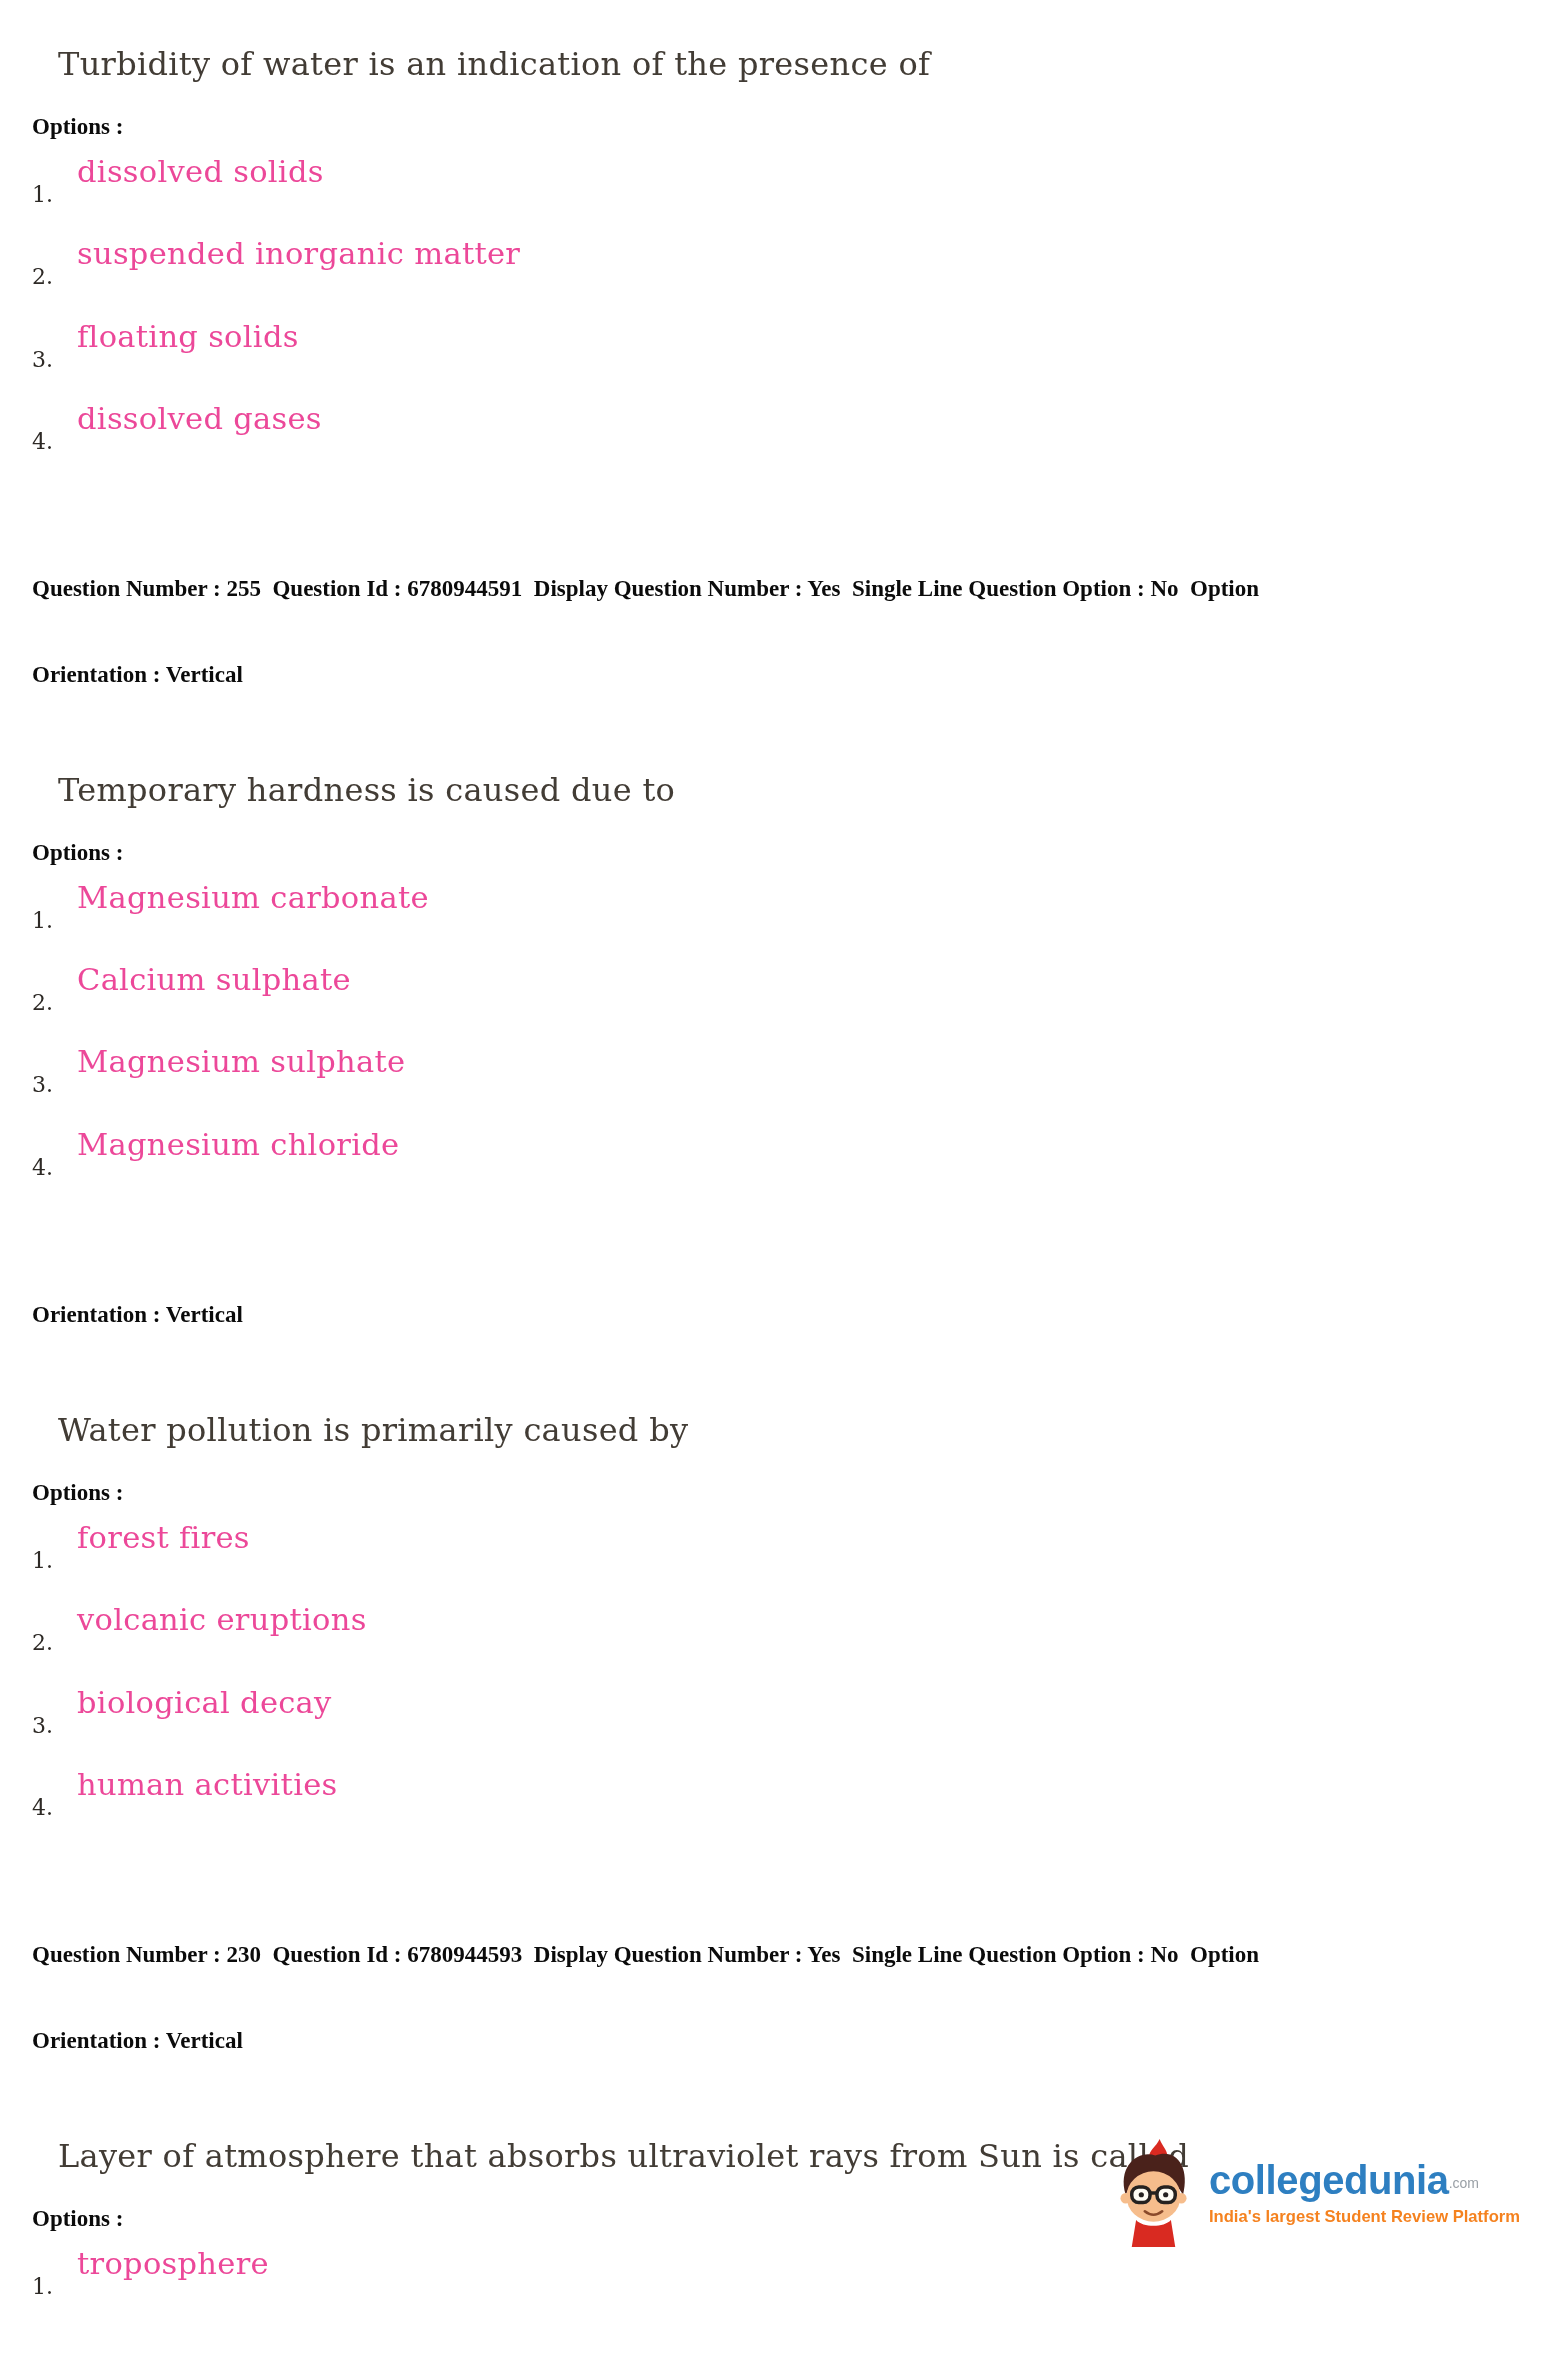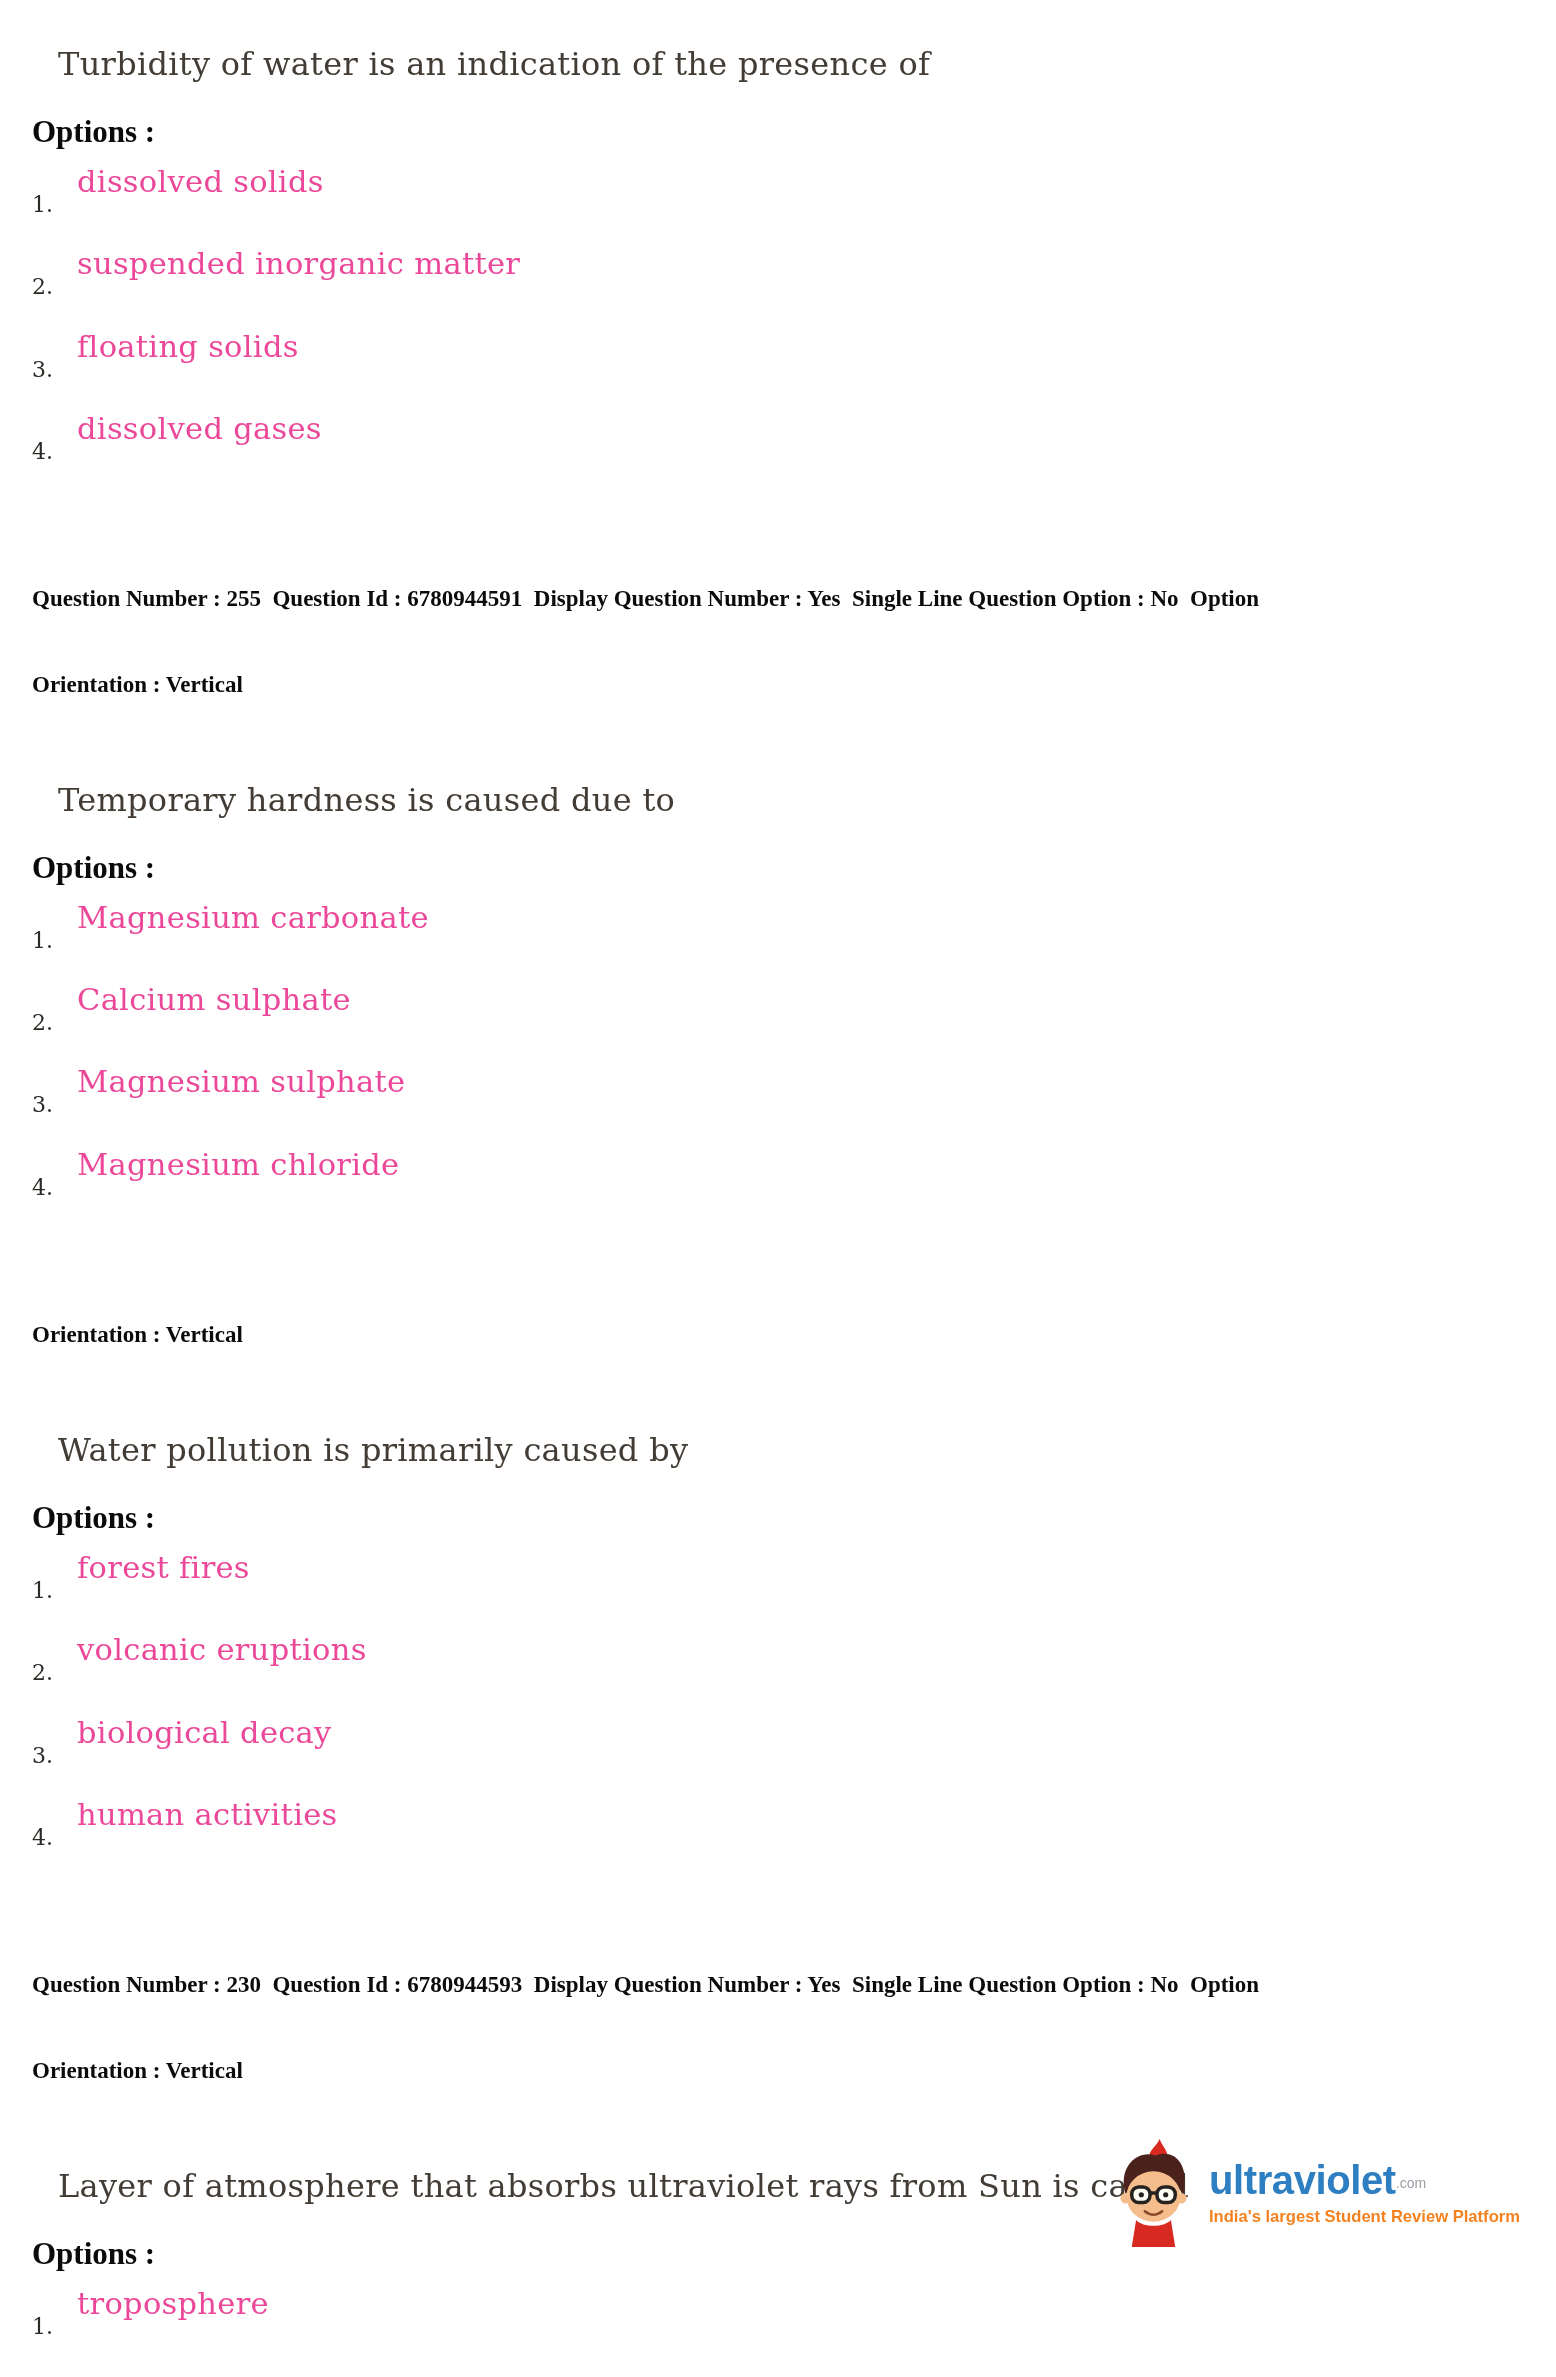--- a/index.html
+++ b/index.html
@@ -28,21 +28,21 @@
   .q-text {
     font-family: "DejaVu Serif", serif;
     font-size: 32px;
     color: #423c35;
     letter-spacing: 0.3px;
     margin: 0 0 31px 26px;
   }
   .options-label {
     font-family: "Liberation Serif", serif;
     font-weight: 700;
-    font-size: 31px;
+    font-size: 23px;
     color: #0b0b0b;
     margin: 0 0 14px 0;
   }
   .option-row {
     display: flex;
     align-items: flex-start;
     margin-bottom: 24.4px;
     min-height: 58px;
   }
   .opt-num {
@@ -200,18 +200,18 @@
 
     <circle cx="36" cy="64" r="3" fill="#26221f"></circle>
     <circle cx="64" cy="64" r="3" fill="#26221f"></circle>
 
     <path d="M40 83 Q50 91 60 83" stroke="#8a4a2b" stroke-width="3" fill="none" stroke-linecap="round"></path>
 
     <path d="M30 93 C38 102 62 102 70 93 L75 124 L25 124 Z" fill="#d92a21"></path>
   </svg>
   <div class="logo-text">
     <div class="brand-line">
-      <span class="brand">ultraviolet</span><span class="tld">.com</span>
+      <span class="brand">collegedunia</span><span class="tld">.com</span>
     </div>
     <div class="tagline">India's largest Student Review Platform</div>
   </div>
 </div>
 
 
 </body></html>

